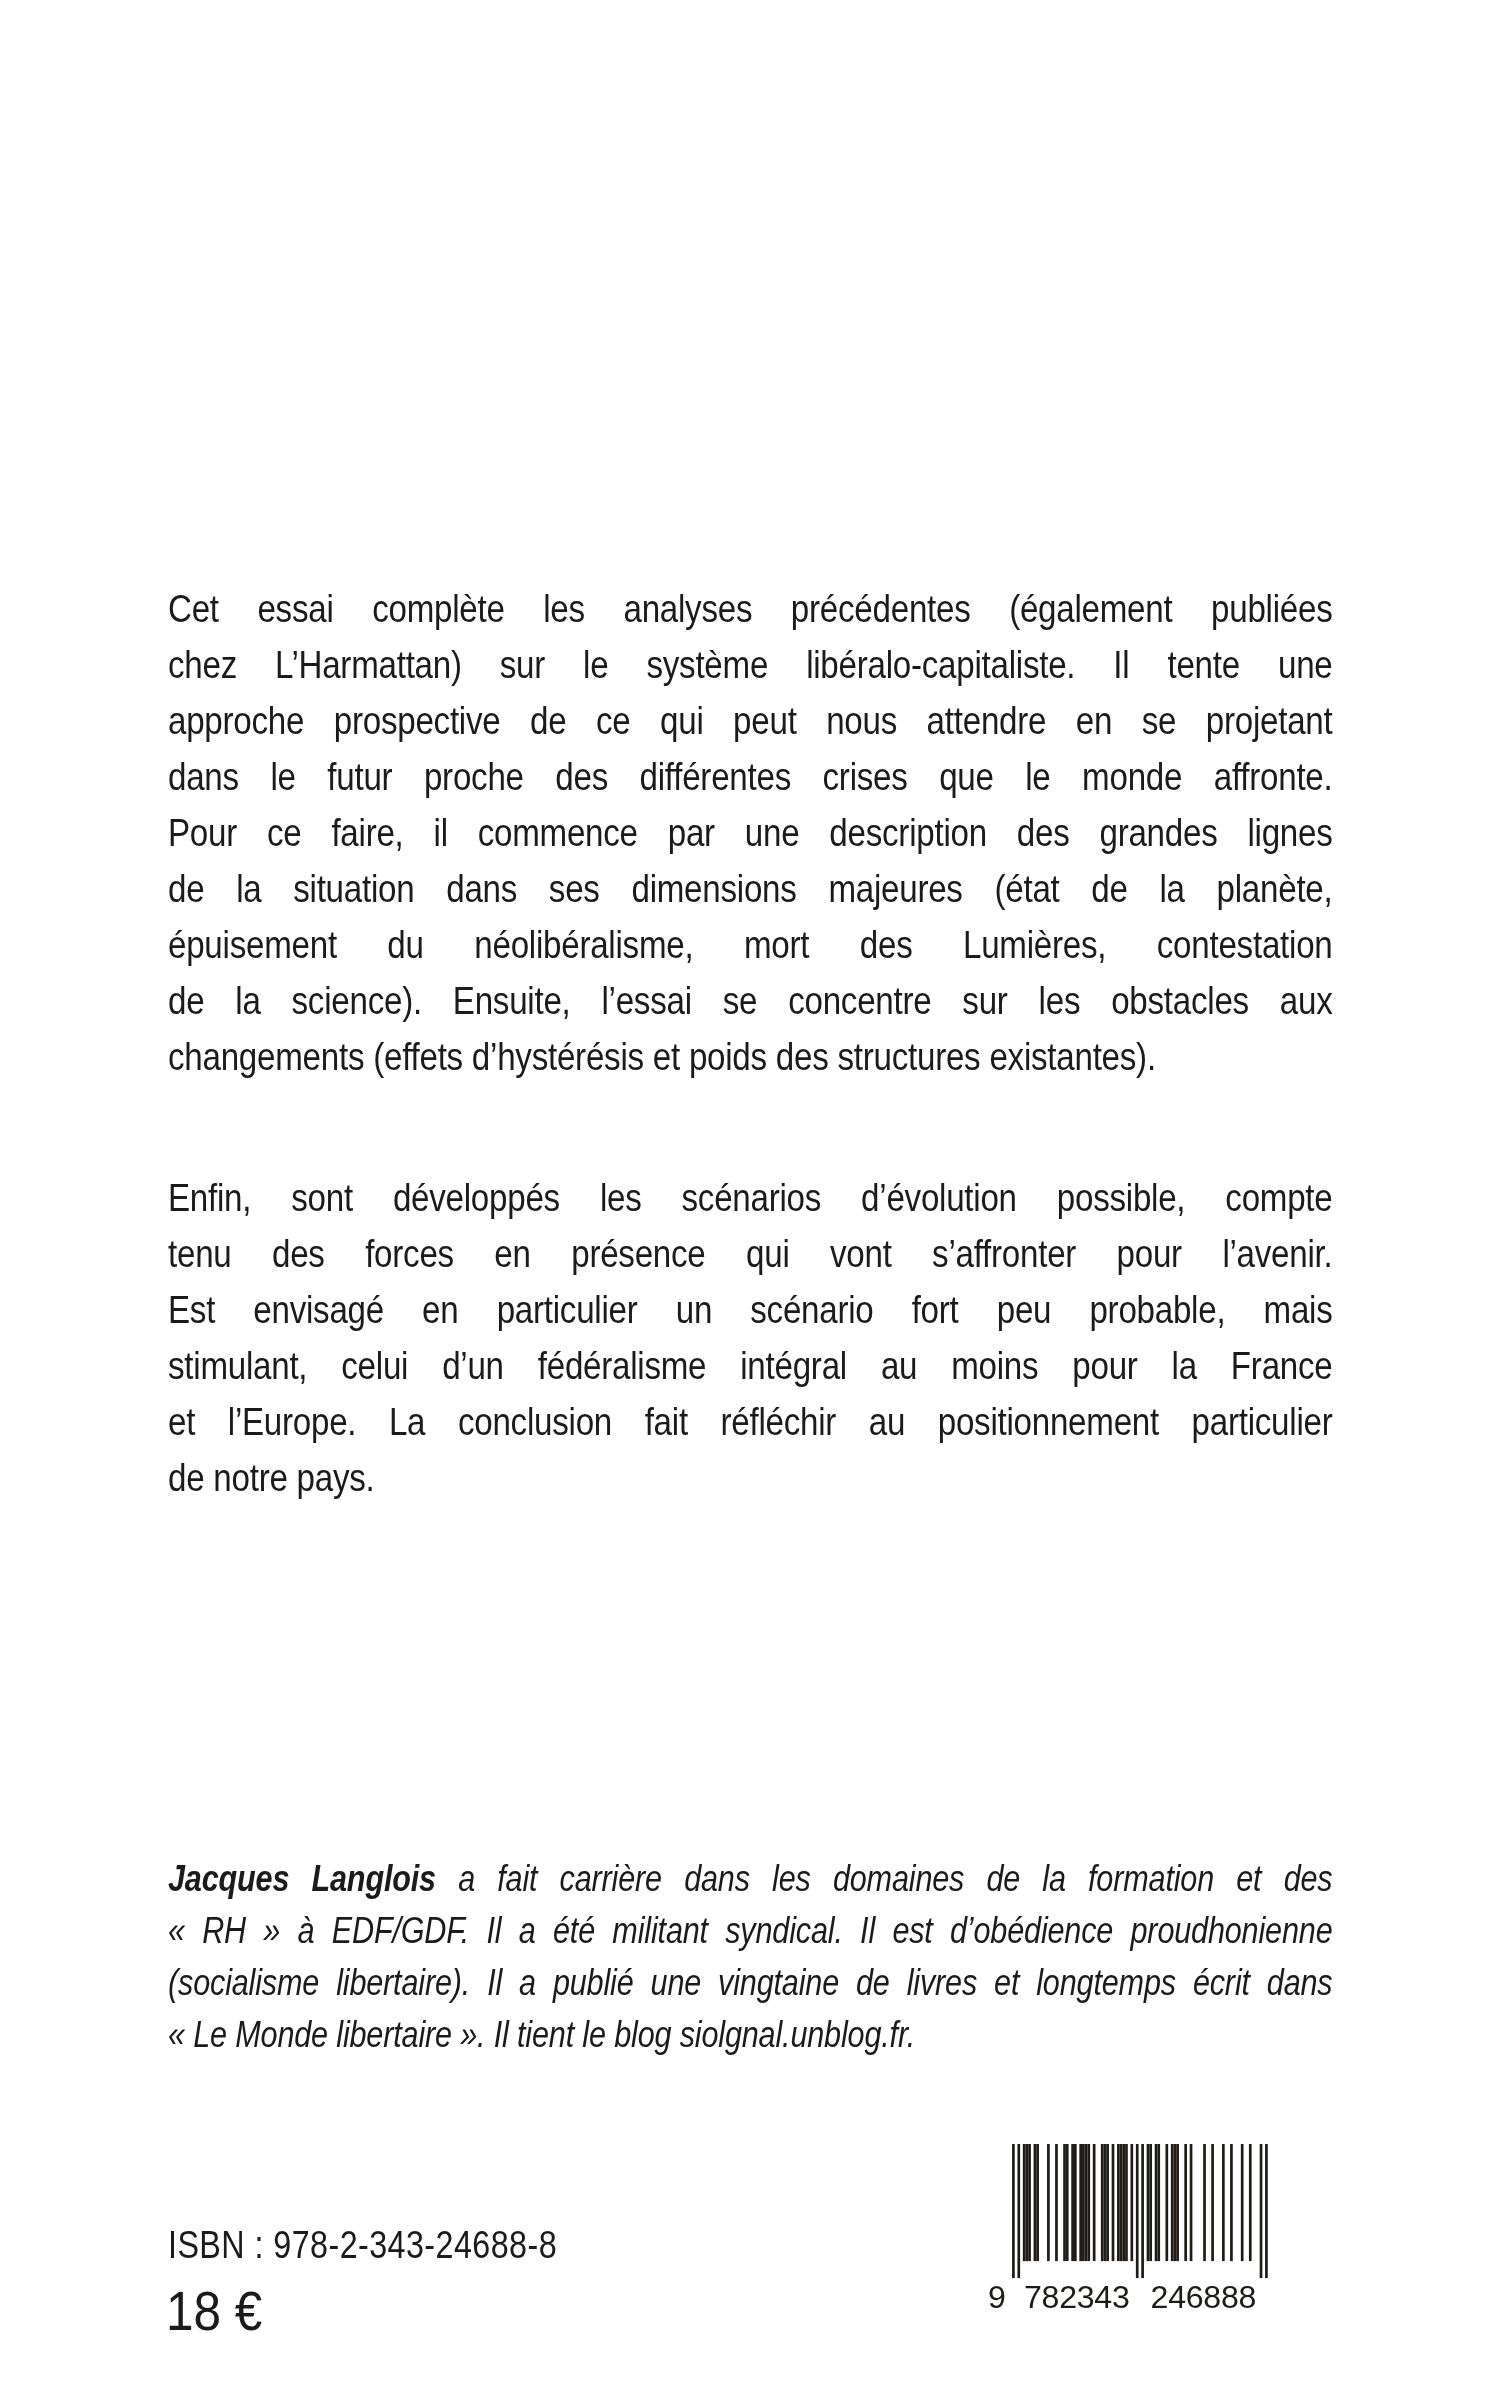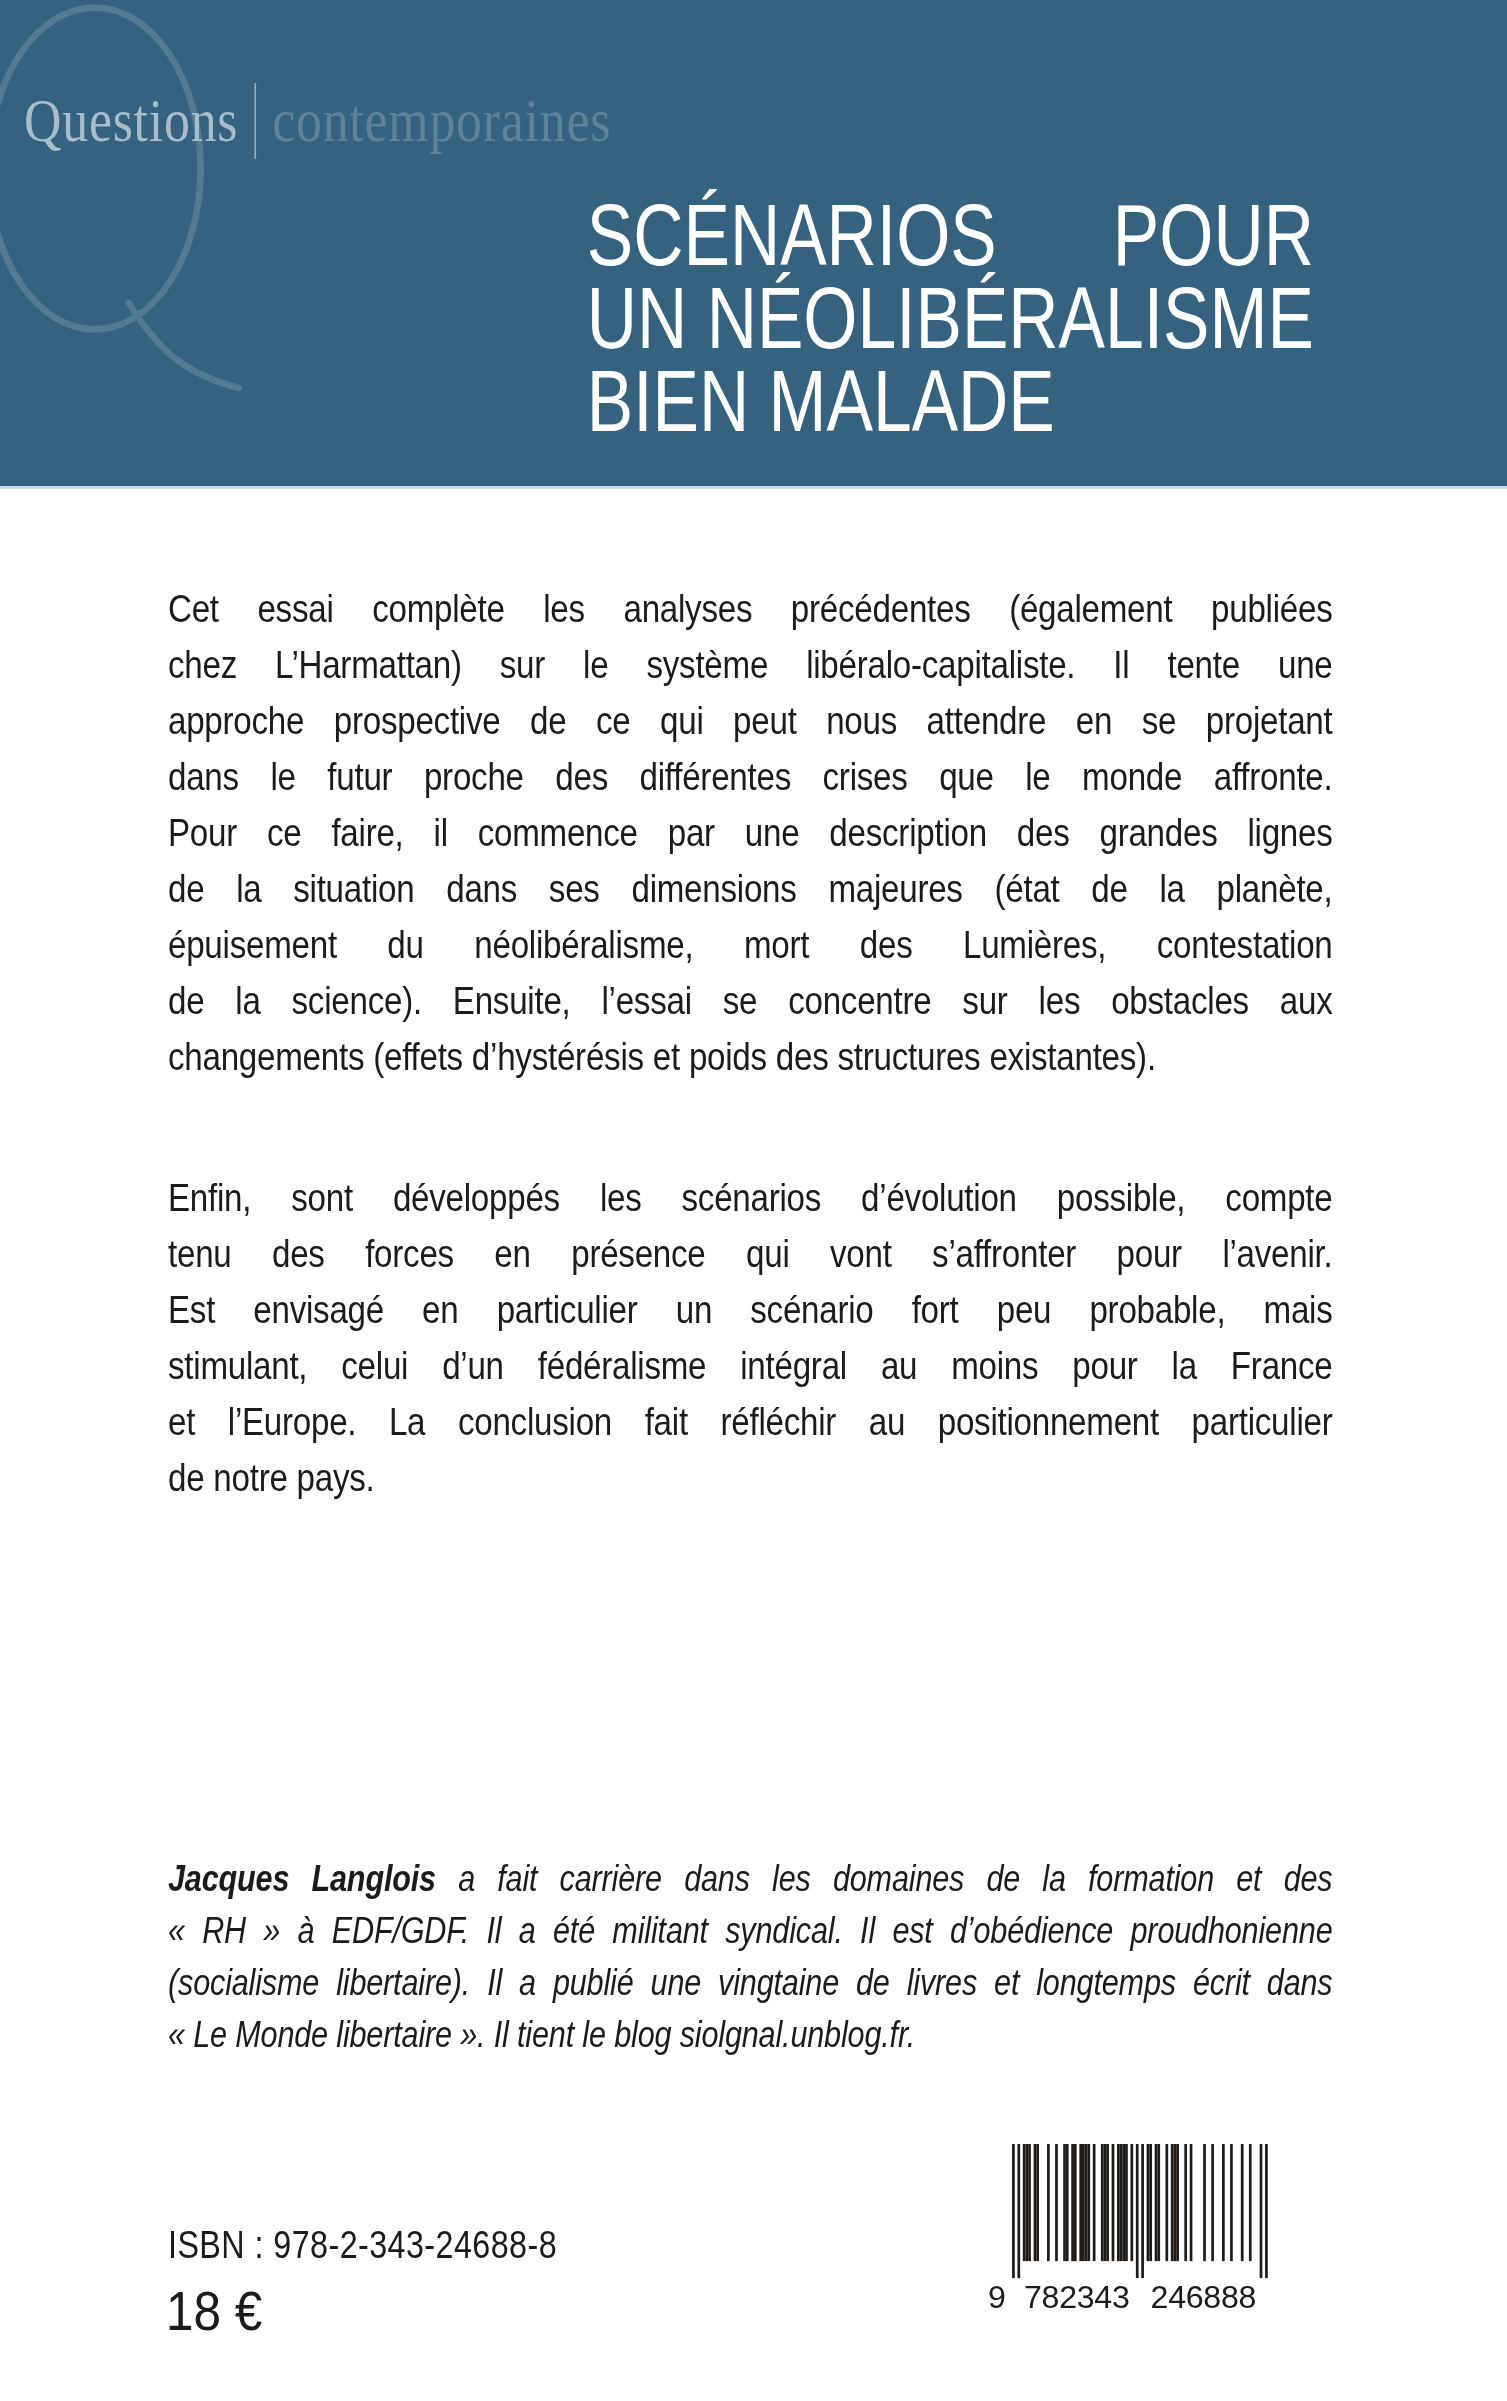--- a/index.html
+++ b/index.html
@@ -72,38 +72,20 @@
     white-space:nowrap;
   }
   .barcode{position:absolute;left:982px;top:2144px;width:305px;height:170px;}
   .barcode svg{display:block;}
 </style>
 </head>
 <body>
 
 <div id="page">
 
-  <div class="band">
-    <svg class="q-watermark" width="284" height="407" viewBox="0 0 300 430" fill="none" aria-hidden="true">
-      <ellipse cx="100" cy="178" rx="112" ry="170" stroke="var(--q-outline,#527A92)" stroke-width="7" fill="none"></ellipse>
-      <path d="M 136 320 C 168 372 198 396 252 410" stroke="var(--q-outline,#527A92)" stroke-width="7" fill="none" stroke-linecap="round"></path>
-    </svg>
-
-    <div class="collection">
-      <span class="left">Questions</span>
-      <span class="divider"></span>
-      <span class="right">contemporaines</span>
-    </div>
-
-    <div class="title">
-        <div class="tline">SCÉNARIOS POUR</div>
-        <div class="tline">UN NÉOLIBÉRALISME</div>
-        <div class="tline tlast">BIEN MALADE</div>
-      </div>
-  </div>
 
   <div class="copyblock synopsis">
     <div class="para">
         <div class="tline">Cet essai complète les analyses précédentes (également publiées</div>
         <div class="tline">chez L’Harmattan) sur le système libéralo-capitaliste. Il tente une</div>
         <div class="tline">approche prospective de ce qui peut nous attendre en se projetant</div>
         <div class="tline">dans le futur proche des différentes crises que le monde affronte.</div>
         <div class="tline">Pour ce faire, il commence par une description des grandes lignes</div>
         <div class="tline">de la situation dans ses dimensions majeures (état de la planète,</div>
         <div class="tline">épuisement du néolibéralisme, mort des Lumières, contestation</div>

